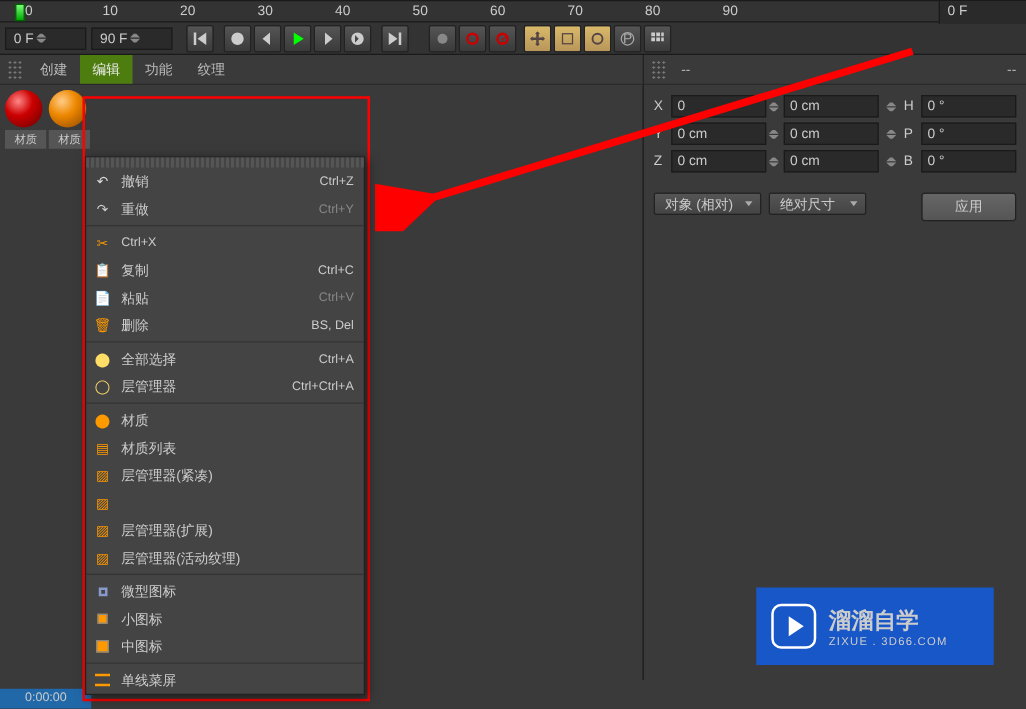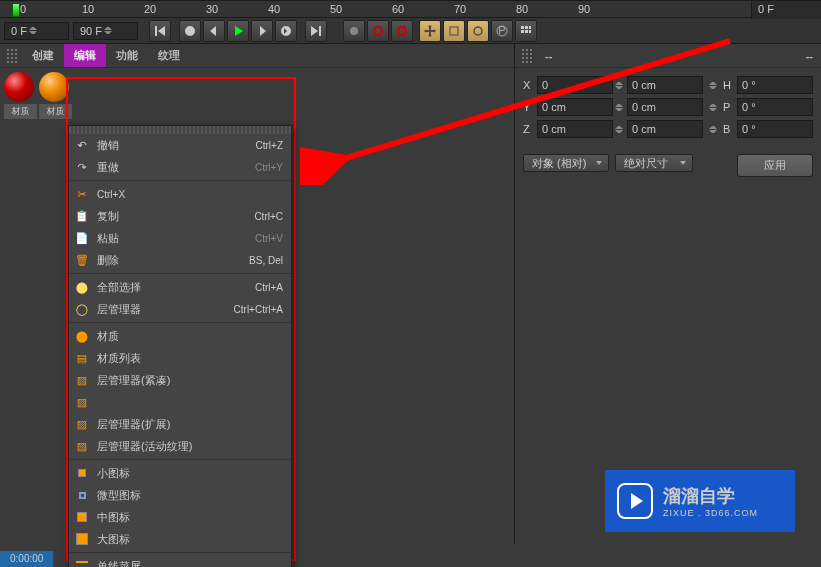--- a/index.html
+++ b/index.html
@@ -19,23 +19,23 @@
 .spinner::after{border-top:3px solid #888;}
 .tbtn{width:22px;height:22px;background:linear-gradient(#555,#3a3a3a);border:1px solid #222;border-radius:2px;margin:0 1px;display:flex;align-items:center;justify-content:center;cursor:pointer;}
 .tbtn.play{color:#0f0;}
 .tbtn.gold{background:linear-gradient(#d9b96a,#b8965a);}
 .tbtn svg{width:12px;height:12px;fill:#ccc;}
 .tbtn.play svg{fill:#0f0;}
 .tgroup{display:flex;margin-left:6px;}
 
 .splitter-main{display:flex;height:500px;}
 .left-panel{width:535px;background:#3a3a3a;border-right:1px solid #1a1a1a;position:relative;}
-.panel-tabs{height:24px;background:#3a3a3a;border-bottom:1px solid #2a2a2a;display:flex;align-items:center;padding-left:6px;font-weight:bold;}
+.panel-tabs{height:24px;background:#3a3a3a;border-bottom:1px solid #2a2a2a;display:flex;align-items:center;padding-left:6px;}
 .ptab{padding:4px 10px;cursor:pointer;color:#bbb;}
-.ptab.active{background:#a21caf;color:#eee;}
+.ptab.active{background:#4d7c0f;color:#eee;}
 .grip{width:12px;height:16px;background-image:radial-gradient(circle,#777 1px,transparent 1px);background-size:4px 4px;margin-right:4px;}
 
 .mat-thumbs{display:flex;padding:4px;}
 .mat{width:33px;text-align:center;margin-right:2px;}
 .mat-ball{width:30px;height:30px;border-radius:50%;margin-bottom:2px;}
 .mat-ball.red{background:radial-gradient(circle at 35% 30%,#f88,#c00 40%,#600);}
 .mat-ball.orange{background:radial-gradient(circle at 35% 30%,#fc8,#e80 40%,#840);}
 .mat-label{font-size:9px;background:#555;padding:1px;}
 
 .ctx-menu{position:absolute;left:68px;top:81px;width:224px;background:#444;border:1px solid #222;box-shadow:2px 2px 8px rgba(0,0,0,0.5);z-index:10;}
@@ -77,21 +77,21 @@
 .red-box{position:absolute;left:66px;top:77px;width:230px;height:484px;border:2px solid #f00;z-index:5;pointer-events:none;}
 .red-arrow{position:absolute;left:300px;top:35px;z-index:6;pointer-events:none;}
 
 .watermark{position:absolute;right:26px;bottom:35px;width:190px;height:62px;background:#1857c7;display:flex;align-items:center;padding:0 12px;}
 .wm-icon{width:36px;height:36px;border:2px solid #fff;border-radius:8px;display:flex;align-items:center;justify-content:center;margin-right:10px;}
 .wm-icon::before{content:"";border-left:12px solid #fff;border-top:8px solid transparent;border-bottom:8px solid transparent;margin-left:3px;}
 .wm-text{color:#fff;}
 .wm-title{font-size:18px;font-weight:bold;}
 .wm-sub{font-size:9px;letter-spacing:1px;}
 
-.status{position:absolute;bottom:0;left:0;height:16px;background:#2068a8;padding:2px 10px;font-size:10px;}
+.status{position:absolute;bottom:0;left:0;height:16px;background:#2068a8;padding:2px 20px;font-size:10px;}
 </style>
 </head>
 <body>
 
 <div class="ruler">
   <div class="ruler-marker"></div>
   <div class="ruler-ticks">
     <span class="ruler-tick">0</span><span class="ruler-tick">10</span><span class="ruler-tick">20</span><span class="ruler-tick">30</span><span class="ruler-tick">40</span><span class="ruler-tick">50</span><span class="ruler-tick">60</span><span class="ruler-tick">70</span><span class="ruler-tick">80</span><span class="ruler-tick">90</span>
   </div>
   <div class="ruler-right"><span>0 F</span></div>
@@ -284,41 +284,35 @@
           <span class="ctx-icon ico-mat">▨</span>
           <span class="ctx-label">层管理器(扩展)</span>
         </div>
       <div class="ctx-item">
           <span class="ctx-icon ico-mat">▨</span>
           <span class="ctx-label">层管理器(活动纹理)</span>
         </div>
       <div class="ctx-sep"></div>
       <div class="ctx-item">
           <span class="ctx-icon">
+            <span class="ico-sq micro"></span>
+          </span>
+          <span class="ctx-label">微型图标</span>
+        </div>
+      <div class="ctx-item">
+          <span class="ctx-icon">
             <span class="ico-sq small"></span>
           </span>
           <span class="ctx-label">小图标</span>
-        </div>
-      <div class="ctx-item">
-          <span class="ctx-icon">
-            <span class="ico-sq micro"></span>
-          </span>
-          <span class="ctx-label">微型图标</span>
         </div>
       <div class="ctx-item">
           <span class="ctx-icon">
             <span class="ico-sq med"></span>
           </span>
           <span class="ctx-label">中图标</span>
-        </div>
-      <div class="ctx-item">
-          <span class="ctx-icon">
-            <span class="ico-sq lg"></span>
-          </span>
-          <span class="ctx-label">大图标</span>
         </div>
       <div class="ctx-sep"></div>
       <div class="ctx-item">
           <span class="ctx-icon">
             <span class="ico-lines"></span>
           </span>
           <span class="ctx-label">单线菜屏</span>
         </div>
     </div>
   </div>

